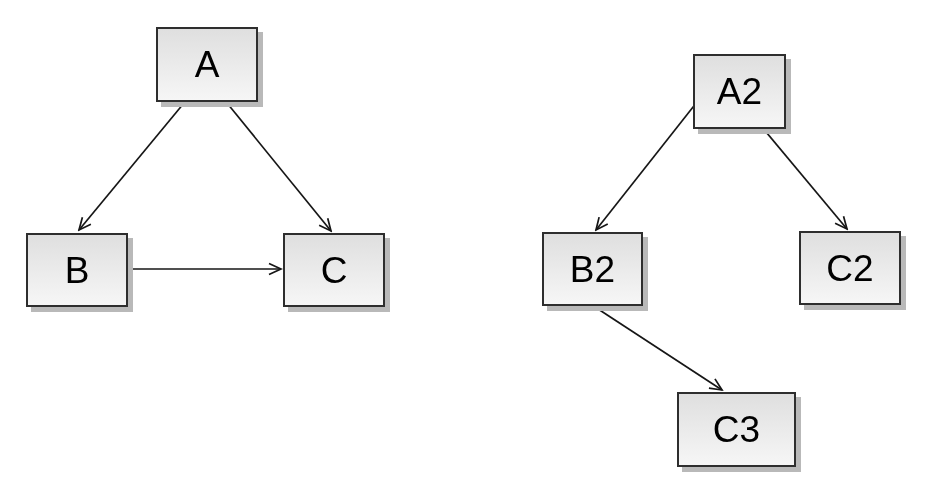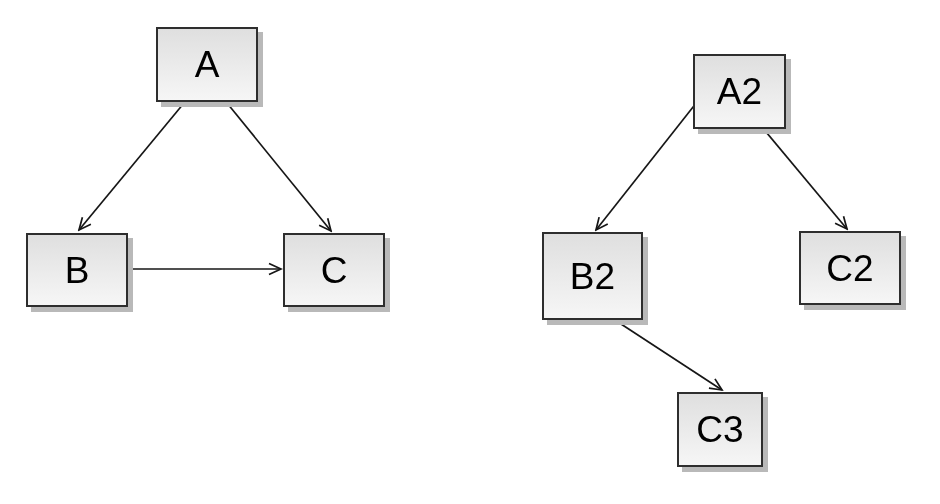--- a/index.html
+++ b/index.html
@@ -61,23 +61,23 @@
       </div>
       <div class="node" style="left: 26px; top: 233px; width: 102px; height: 74px;">
         <span class="node-label">B</span>
       </div>
       <div class="node" style="left: 283px; top: 233px; width: 102px; height: 74px;">
         <span class="node-label">C</span>
       </div>
       <div class="node" style="left: 693px; top: 25px; width: 93px; height: 75px; margin-top: 29px;">
         <span class="node-label">A2</span>
       </div>
-      <div class="node" style="left: 542px; top: 232px; width: 101px; height: 88px;">
+      <div class="node" style="left: 542px; top: 232px; width: 101px; height: 74px;">
         <span class="node-label">B2</span>
       </div>
       <div class="node" style="left: 799px; top: 231px; width: 102px; height: 74px; justify-content: center;">
         <span class="node-label">C2</span>
       </div>
-      <div class="node" style="left: 677px; top: 392px; width: 86px; height: 75px;">
+      <div class="node" style="left: 677px; top: 392px; width: 119px; height: 75px;">
         <span class="node-label">C3</span>
       </div>
     </div>
 </div>
 
 </body></html>

